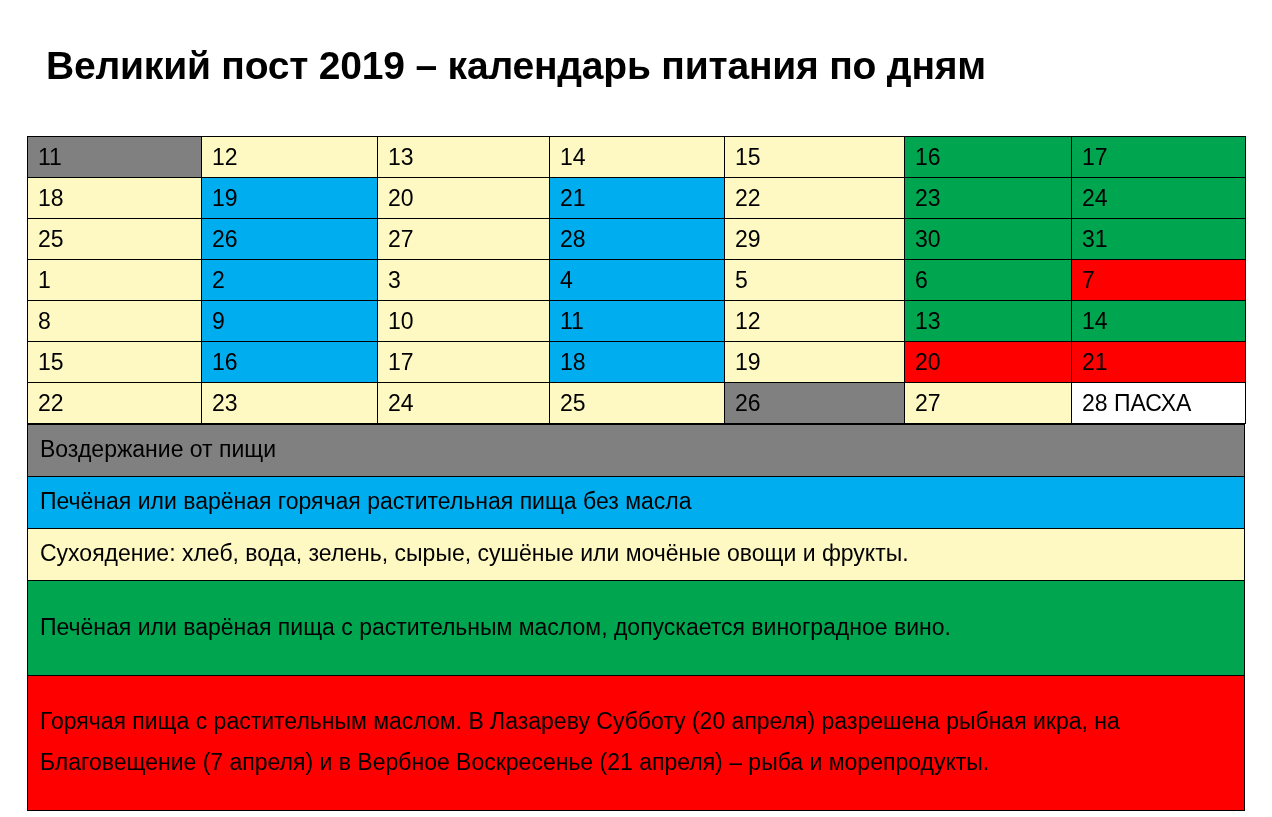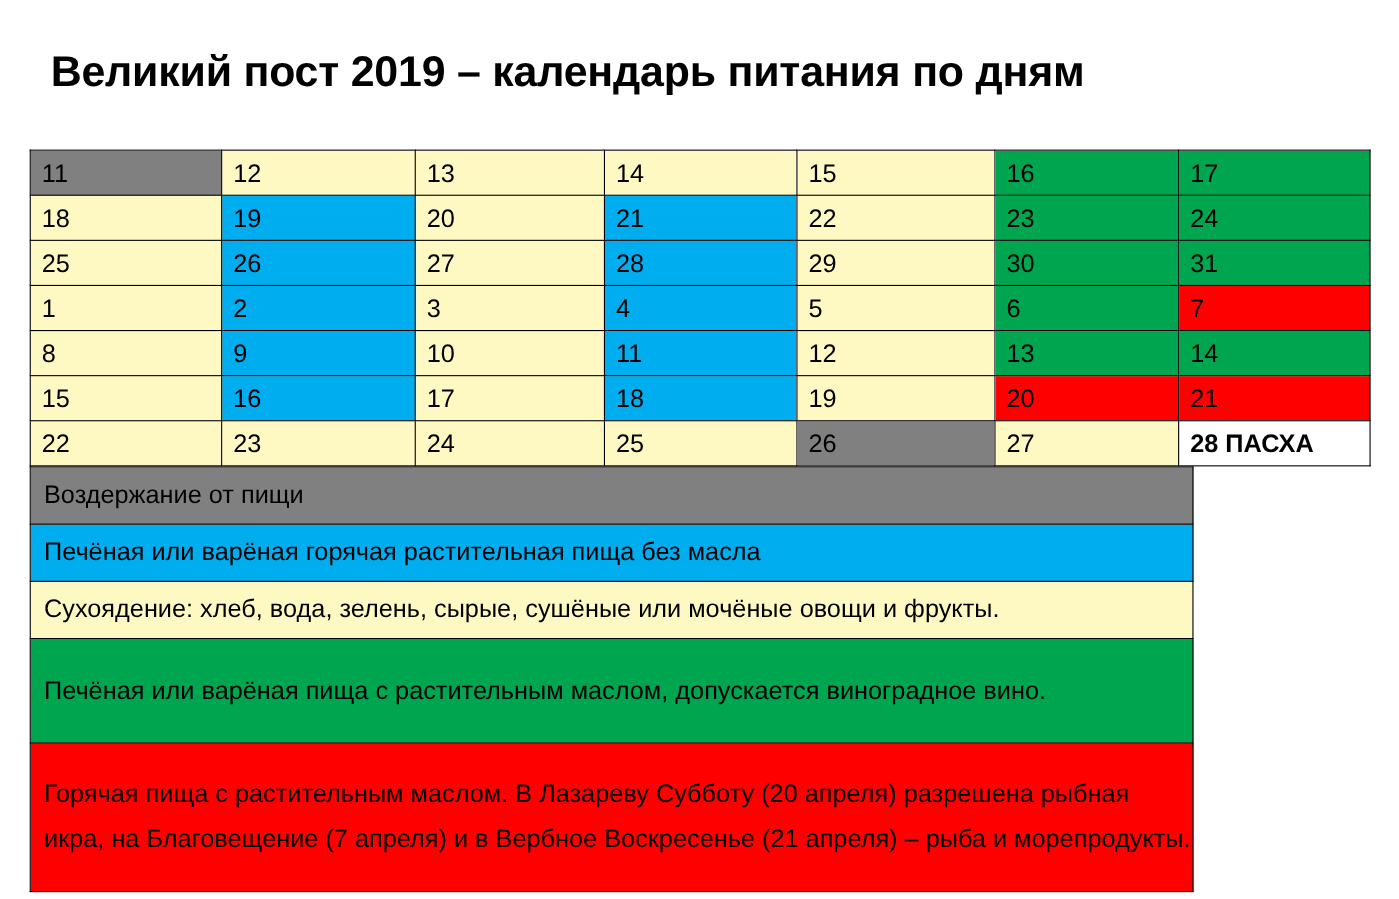--- a/index.html
+++ b/index.html
@@ -64,27 +64,27 @@
 
   .bg-gray   { background: #808080; }
   .bg-yellow { background: #fef9c3; }
   .bg-blue   { background: #00aeef; }
   .bg-green  { background: #00a550; }
   .bg-red    { background: #ff0000; }
   .bg-white  { background: #ffffff; }
 
   .pascha {
     color: #e8112d;
-    font-weight: bold;
+    font-weight: normal;
   }
 
   table.legend {
     border-collapse: collapse;
     table-layout: fixed;
-    width: 1058px;
+    width: 1218px;
     margin-top: 0;
   }
   table.legend td {
     border: 1.5px solid #000000;
     padding: 4px 0 6px 12px;
     font-size: 23px;
     line-height: 41px;
     vertical-align: middle;
     color: #000000;
   }

